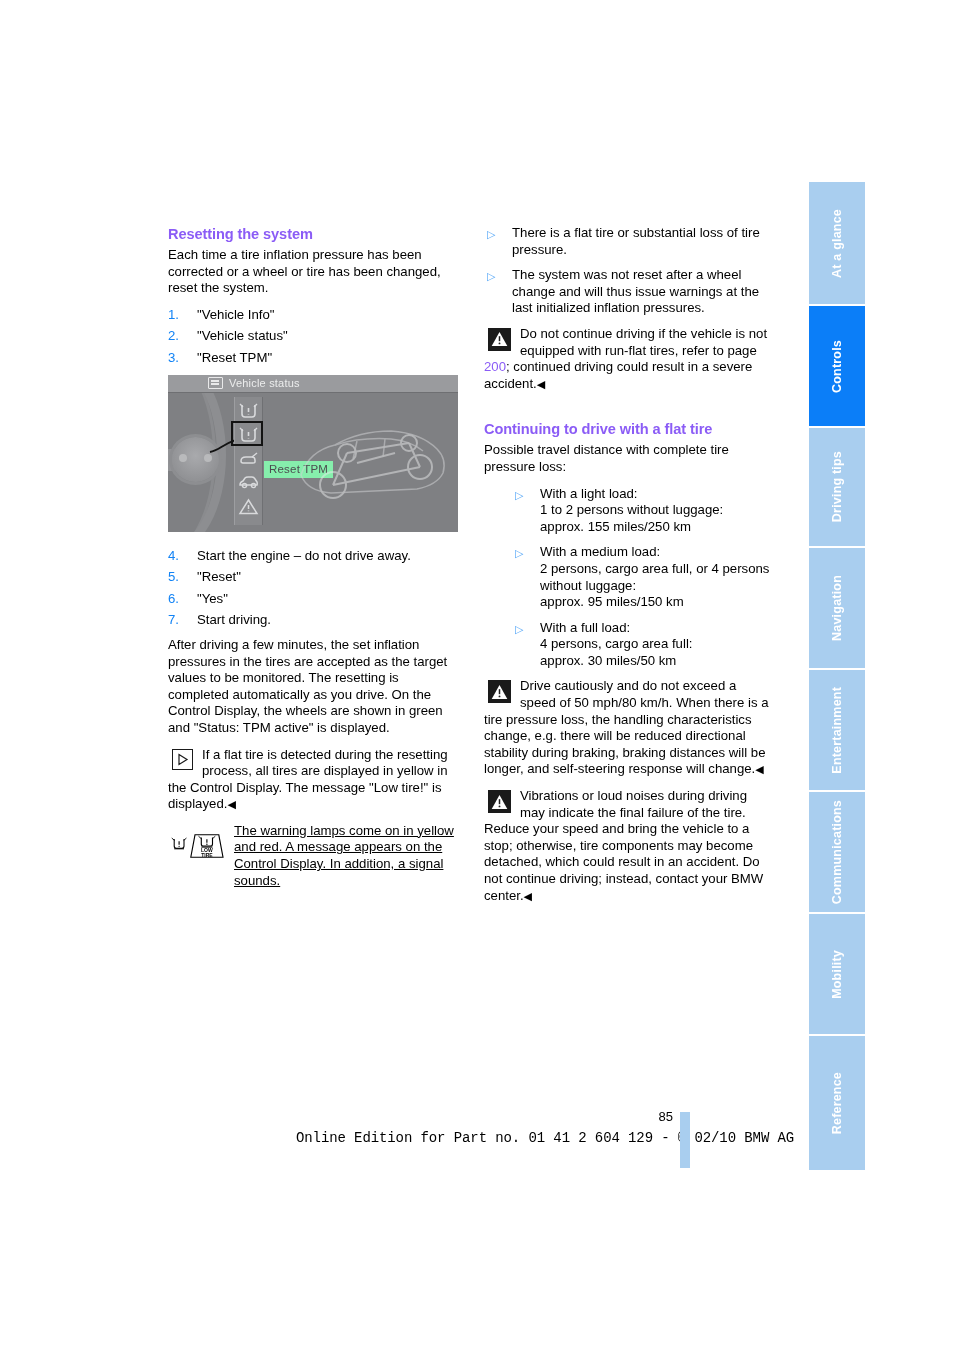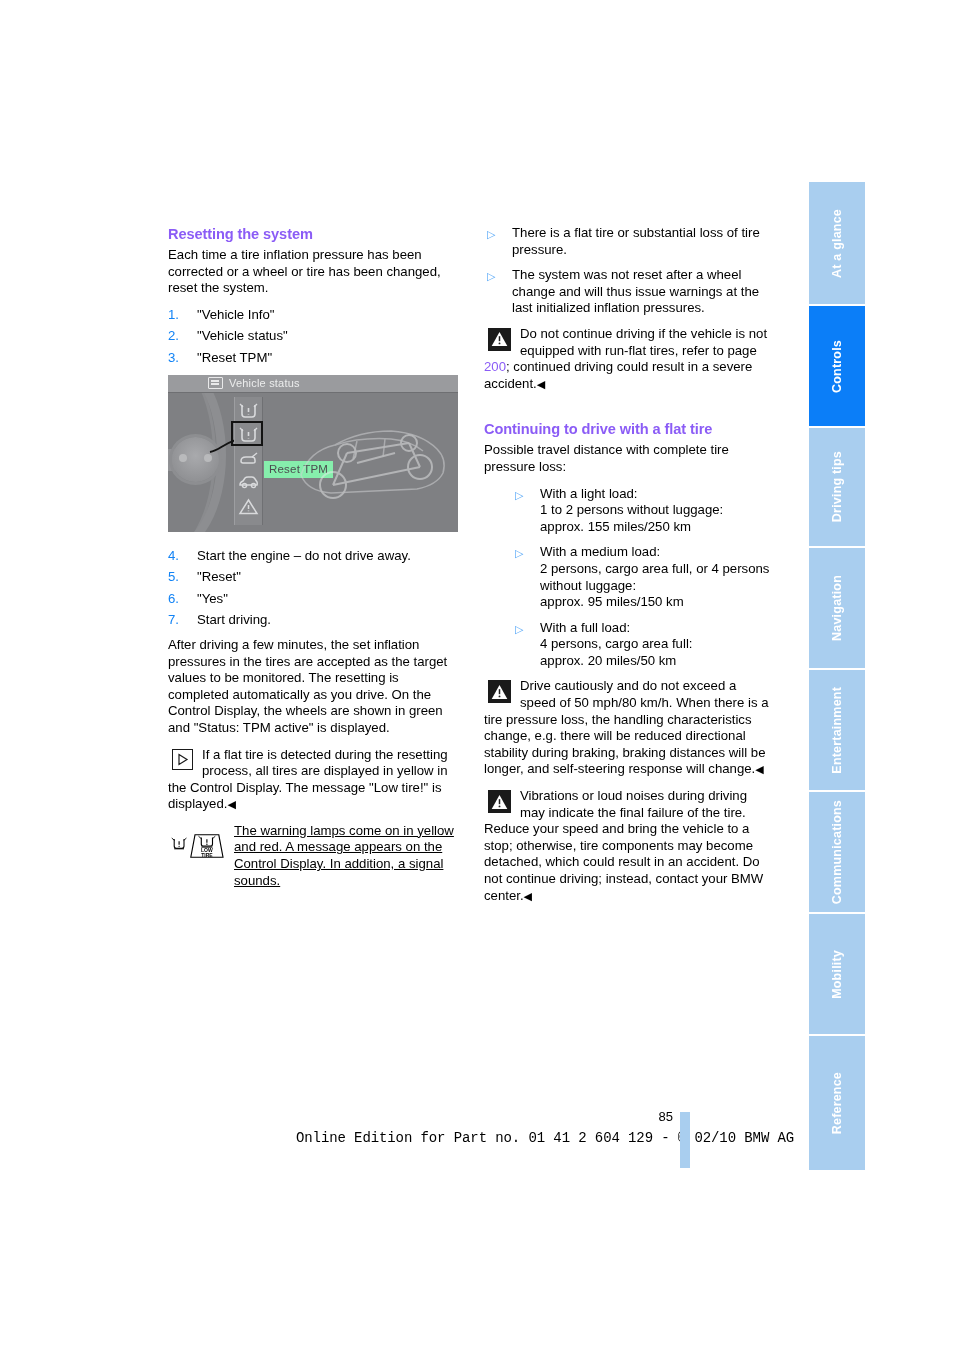--- a/index.html
+++ b/index.html
@@ -567,21 +567,21 @@
       <li>
         <span class="tri-mark">▷</span>
         <span>With a medium load:</span><br>
         <span>2 persons, cargo area full, or 4 persons without luggage:</span><br>
         <span>approx. 95 miles/150 km</span>
       </li>
       <li>
         <span class="tri-mark">▷</span>
         <span>With a full load:</span><br>
         <span>4 persons, cargo area full:</span><br>
-        <span>approx. 20 miles/50 km</span>
+        <span>approx. 30 miles/50 km</span>
       </li>
     </ul>
 
     <div class="note">
       <span class="icon-box icon-warn">
         <svg width="17" height="16" viewBox="0 0 17 16">
           <path d="M8.5 1 L16.3 15 L0.7 15 Z" fill="#ffffff"></path>
           <path d="M8.5 5.2 L8.5 10.2" stroke="#1a1a1a" stroke-width="1.5"></path>
           <circle cx="8.5" cy="12.4" r="0.95" fill="#1a1a1a"></circle>
         </svg>

